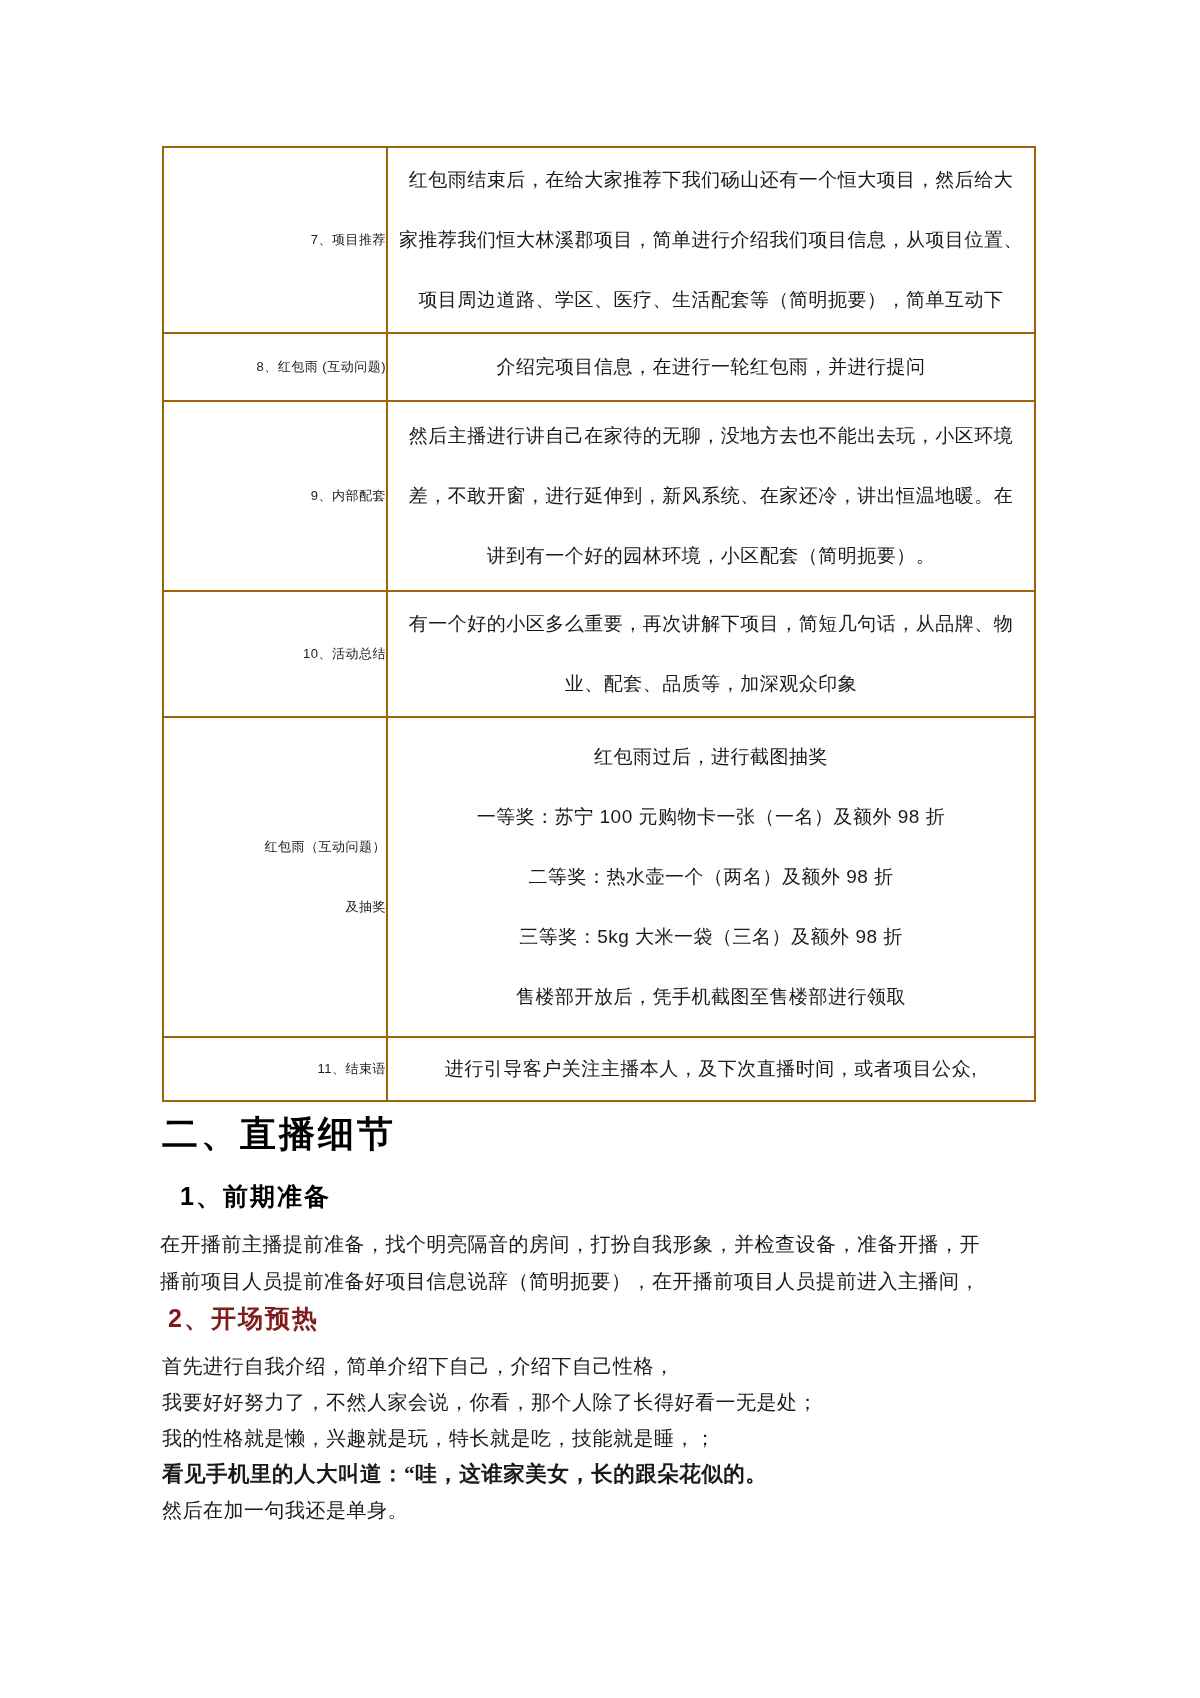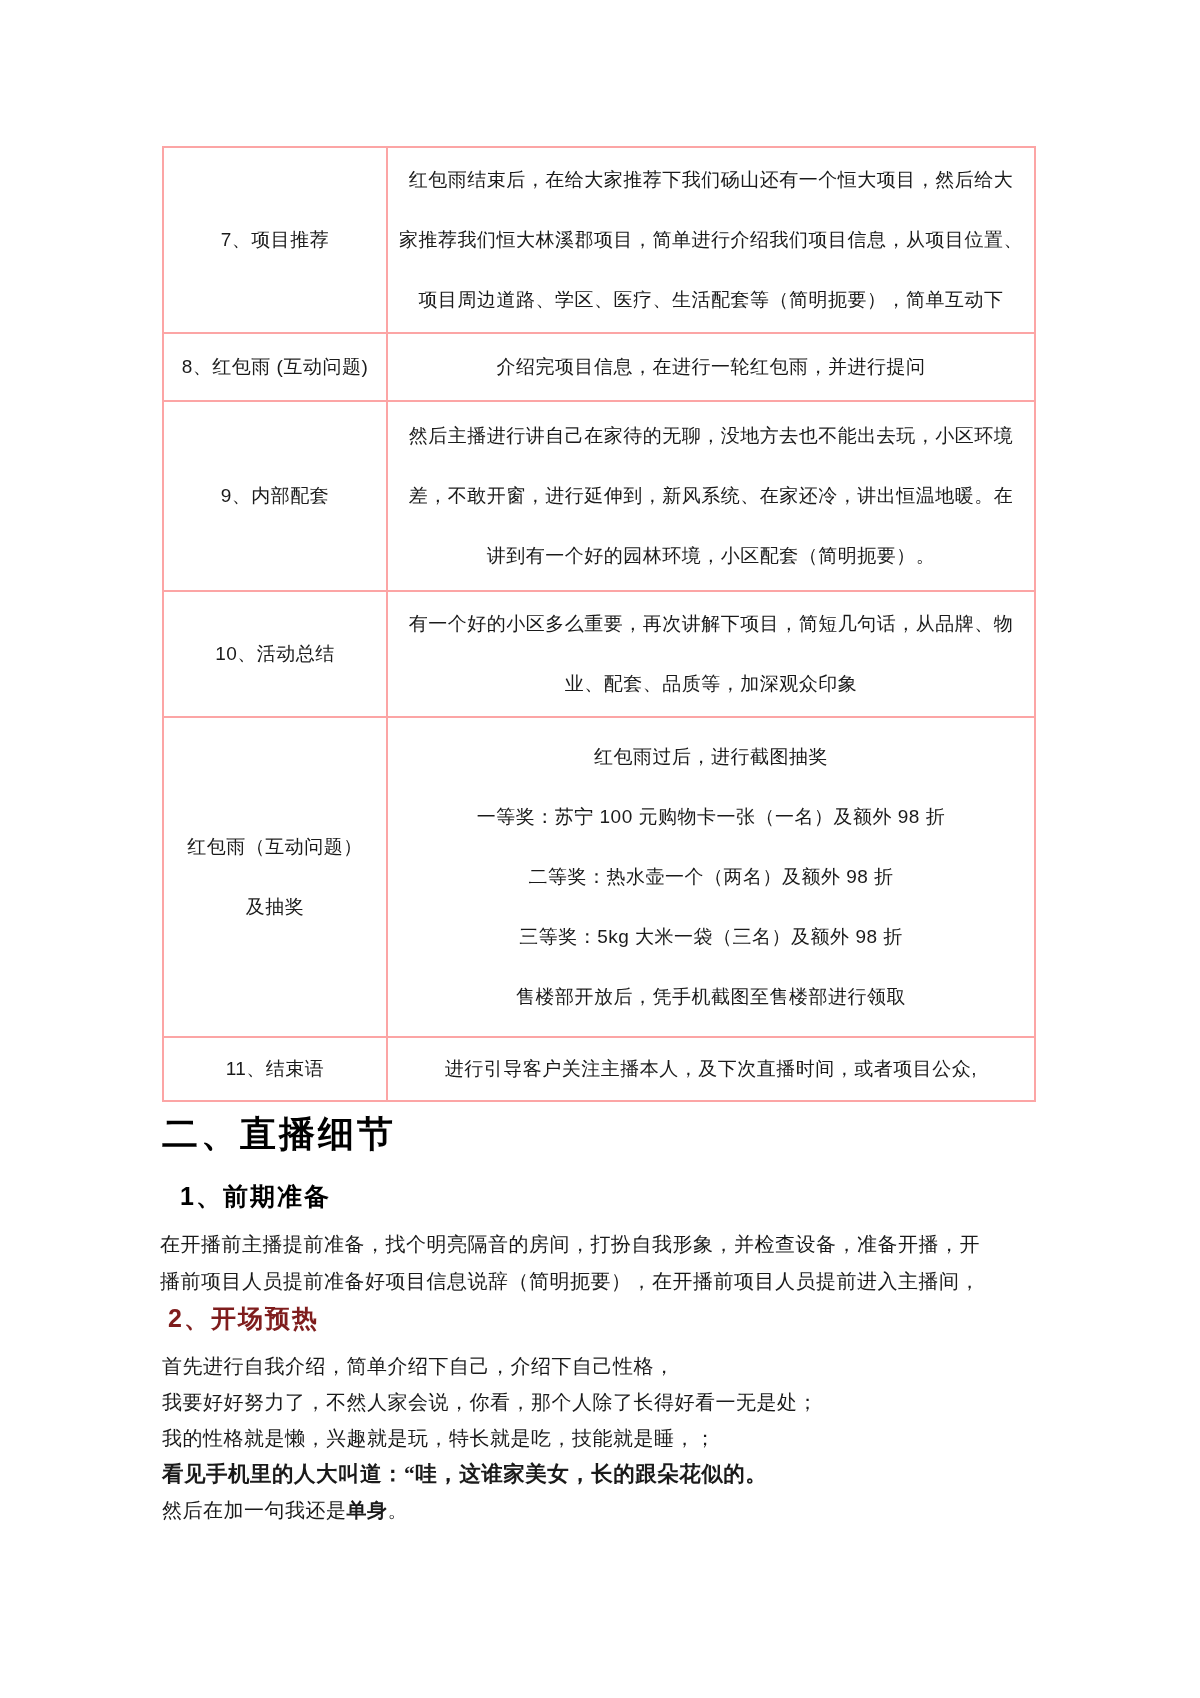--- a/index.html
+++ b/index.html
@@ -9,23 +9,23 @@
     -webkit-font-smoothing:antialiased;
   }
   .page{position:relative;width:1200px;height:1698px;overflow:hidden;background:#fff;}
 
   
   .doc-table{
     position:absolute;left:162px;top:146px;width:868px;
     border-collapse:collapse;table-layout:fixed;
   }
   .doc-table td{
-    border:2px solid #fca5a5;vertical-align:middle;padding:0;
+    border:2px solid #a16207;vertical-align:middle;padding:0;
   }
-  td.label-cell{width:222px;text-align:center;font-size:19px;letter-spacing:0.5px;}
+  td.label-cell{width:222px;text-align:right;font-size:13px;letter-spacing:0.5px;}
   td.content-cell{width:646px;text-align:center;font-size:19px;letter-spacing:0.5px;}
   .cell-line{height:60px;line-height:60px;white-space:nowrap;overflow:visible;}
   .label-line{height:60px;line-height:60px;white-space:nowrap;}
   .doc-table tr:nth-child(1) td{height:184px;}
   .doc-table tr:nth-child(2) td{height:66px;}
   .doc-table tr:nth-child(3) td{height:188px;}
   .doc-table tr:nth-child(4) td{height:124px;}
   .doc-table tr:nth-child(5) td{height:318px;}
   .doc-table tr:nth-child(6) td{height:62px;}
 
@@ -49,21 +49,21 @@
   }
   .para-2{
     position:absolute;left:162px;top:1348px;width:900px;
     font-family:"Liberation Serif","DejaVu Serif",serif;
     font-size:20px;line-height:36px;letter-spacing:0.5px;
   }
   .para-line{white-space:nowrap;}
   .bold-line{
     font-weight:bold;font-size:21.5px;line-height:36px;white-space:nowrap;
   }
-  .tail-bold{font-weight:bold;text-align:right;}
+  .tail-bold{font-weight:normal;text-align:right;}
 </style>
 </head>
 <body>
 
 <div class="page">
 
   <table class="doc-table">
     <tbody id="runTableBody">
         <tr>
           <td class="label-cell">

